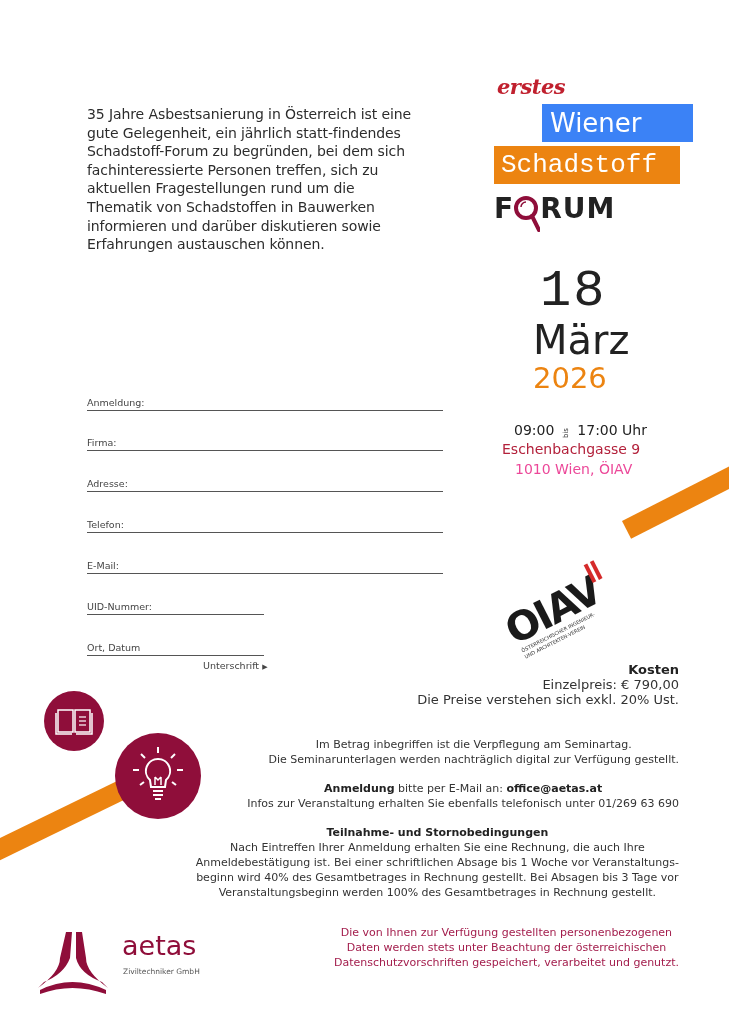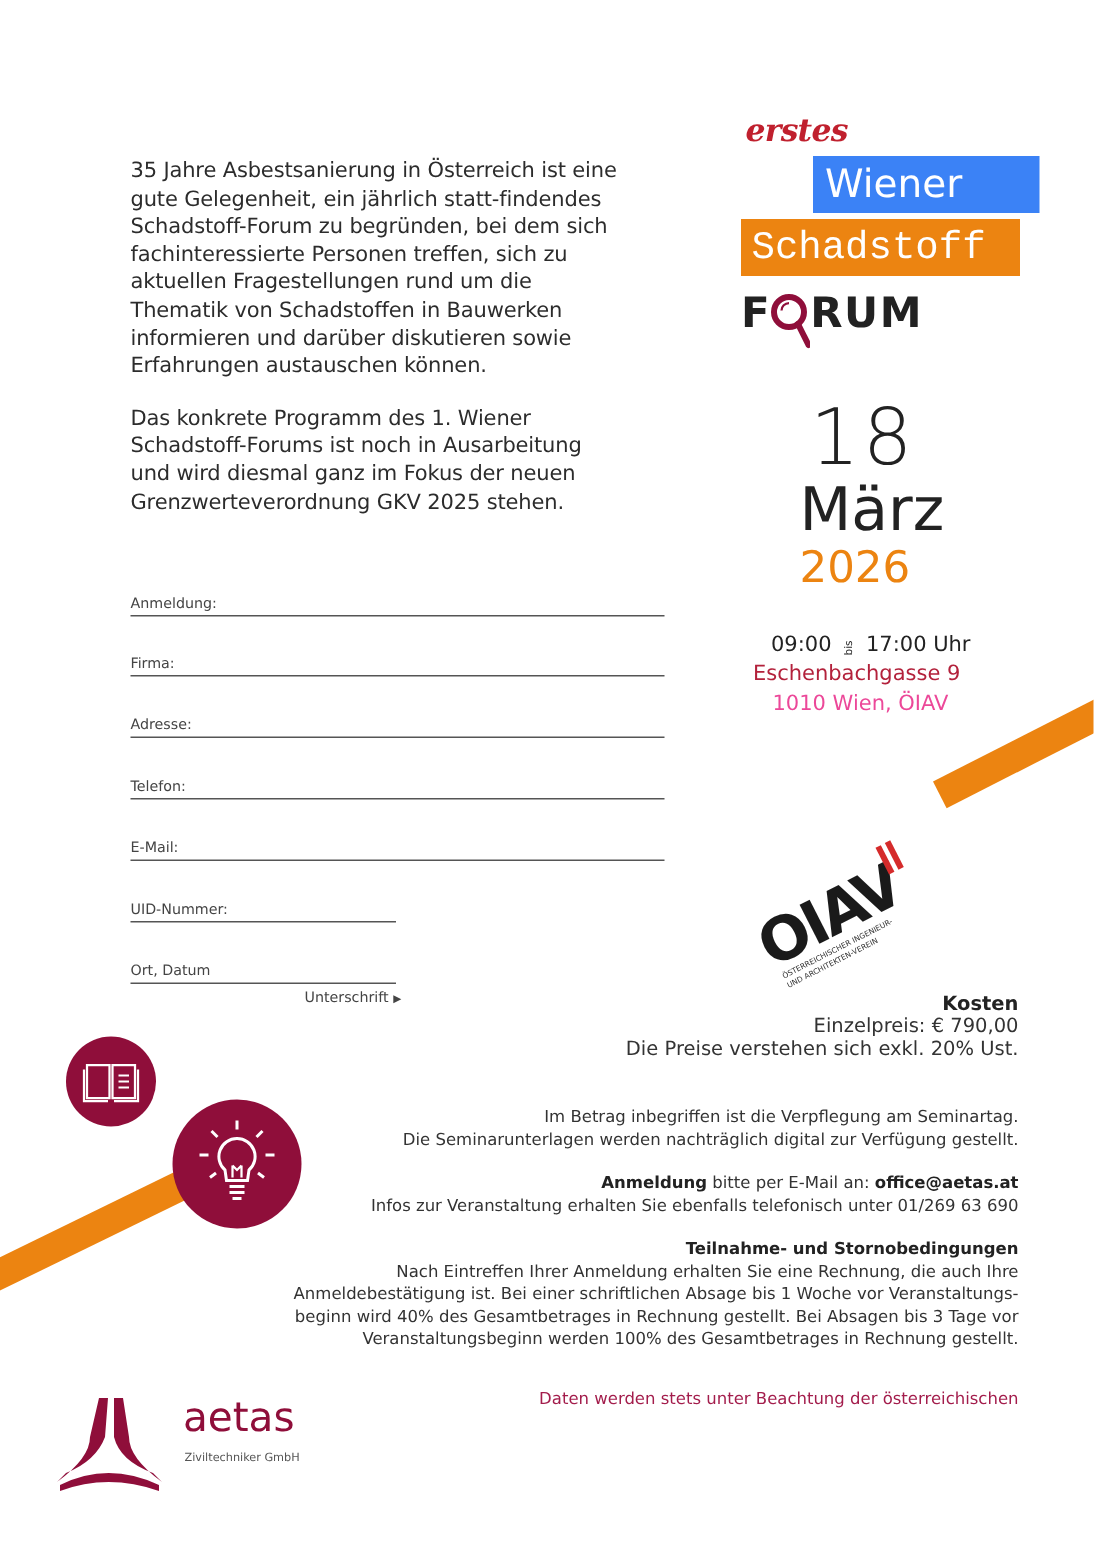--- a/index.html
+++ b/index.html
@@ -6,44 +6,43 @@
   body { width:729px; height:1030px; background:#ffffff; position:relative; overflow:hidden;
          font-family:"DejaVu Sans", sans-serif; color:#333333; }
   .abs { position:absolute; }
   .intro { left:87px; top:105px; width:330px; font-size:14px; line-height:18.6px; color:#2c2c2c; letter-spacing:-0.1px; }
   .intro p { margin:0 0 16px 0; }
   .erstes { left:497px; top:74px; font-family:"DejaVu Serif", serif; font-style:italic; font-size:21px; color:#c0202e; letter-spacing:-0.5px; font-weight:bold; }
   .wiener-box { left:494px; top:104px; width:151px; height:38px; background:#3b82f6; color:#fff; font-size:26px; line-height:38px; padding-left:8px; box-sizing:border-box;margin-left:48px; }
   .schad-box { left:494px; top:146px; width:186px; height:38px; background:#ec8411; color:#fff; font-size:26px; line-height:38px; padding-left:7px; box-sizing:border-box;font-family:Liberation Mono, monospace; }
   .forum { left:494px; top:192px; font-size:28px; font-weight:bold; color:#222; letter-spacing:1px; }
   .forum .o { position:relative; display:inline-block; width:26px; }
-  .date-day { left:540px; top:262px; font-size:52px; color:#222; font-weight:300; letter-spacing:2px; line-height:60px; }
+  .date-day { left:540px; top:262px; font-size:52px; color:#222; font-weight:300; letter-spacing:2px; line-height:60px;font-family:Liberation Mono, monospace; }
   .date-month { left:533px; top:316px; font-size:40px; color:#222; line-height:48px; }
   .date-year { left:533px; top:360px; font-size:29px; color:#ec8411; line-height:36px; }
   .time { left:514px; top:422px; font-size:14px; color:#222; }
   .time .bis { font-size:7px; display:inline-block; transform:rotate(-90deg); margin:0 2px; }
   .street { left:502px; top:441px; font-size:14px; color:#b3213b; }
   .city { left:515px; top:461px; font-size:14px; color:#ec4899; }
   .field { left:87px; font-size:9.5px; color:#444; border-bottom:1px solid #555; height:14px; line-height:14px; }
   .unterschrift { left:203px; top:660px; font-size:9.5px; color:#444; }
   .stripe { position:absolute; background:#ec8411; transform-origin:0 0; }
   .kosten { right:50px; top:662px; text-align:right; font-size:13px; line-height:15px; color:#333;margin-left:20px; }
-  .block { right:50px; text-align:right; font-size:11px; line-height:15px; color:#333; }
+  .block { right:50px; text-align:center; font-size:11px; line-height:15px; color:#333; }
   .privacy { color:#a31d4c; }
   b { color:#222; }
   .circle { position:absolute; border-radius:50%; background:#8f0e3a; }
   .aetas { left:122px; top:930px; font-size:27px; color:#8f0e3a; }
   .aetas-sub { left:123px; top:967px; font-size:7.5px; color:#555; }
 </style>
 </head>
 <body>
 
 <div class="abs intro">
   <p>35 Jahre Asbestsanierung in Österreich ist eine gute Gelegenheit, ein jährlich statt-findendes Schadstoff-Forum zu begründen, bei dem sich fachinteressierte Personen treffen, sich zu aktuellen Fragestellungen rund um die Thematik von Schadstoffen in Bauwerken informieren und darüber diskutieren sowie Erfahrungen austauschen können.</p>
-  <p>Das konkrete Programm des 1. Wiener Schadstoff-Forums ist noch in Ausarbeitung und wird diesmal ganz im Fokus der neuen Grenzwerteverordnung GKV 2025 stehen.</p>
 </div>
 
 <div class="abs erstes">erstes</div>
 <div class="abs wiener-box">Wiener</div>
 <div class="abs schad-box">Schadstoff</div>
 <div class="abs forum">
   <span>F</span><span class="o"><svg width="26" height="42" viewBox="0 0 26 42" style="position:absolute;left:0;top:2px">
         <circle cx="12" cy="14" r="10" fill="none" stroke="#8f0e3a" stroke-width="4"></circle>
         <path d="M7 13 a5 5 0 0 1 5 -5" fill="none" stroke="#8f0e3a" stroke-width="1.5"></path>
         <line x1="18" y1="22" x2="25" y2="36" stroke="#8f0e3a" stroke-width="4" stroke-linecap="round"></line>
@@ -128,21 +127,23 @@
 
 <div class="abs block" style="top:825px;">
   <div><b>Teilnahme- und Stornobedingungen</b></div>
   <div>Nach Eintreffen Ihrer Anmeldung erhalten Sie eine Rechnung, die auch Ihre</div>
   <div>Anmeldebestätigung ist. Bei einer schriftlichen Absage bis 1 Woche vor Veranstaltungs-</div>
   <div>beginn wird 40% des Gesamtbetrages in Rechnung gestellt. Bei Absagen bis 3 Tage vor</div>
   <div>Veranstaltungsbeginn werden 100% des Gesamtbetrages in Rechnung gestellt.</div>
 </div>
 
 <div class="abs block privacy" style="top:925px;">
+  <div>Die von Ihnen zur Verfügung gestellten personenbezogenen</div>
   <div>Daten werden stets unter Beachtung der österreichischen</div>
+  <div>Datenschutzvorschriften gespeichert, verarbeitet und genutzt.</div>
 </div>
 
 <div class="abs" style="left:36px;top:930px;width:74px;height:64px;">
   <svg width="74" height="64" viewBox="0 0 74 64">
     <path d="M30 2 L36 2 L34 28 Q28 44 8 52 L2 58 Q24 42 24 28 Z" fill="#8f0e3a"></path>
     <path d="M40 2 L46 2 L50 28 Q50 42 72 58 L66 52 Q44 44 40 28 Z" fill="#8f0e3a"></path>
     <path d="M4 60 Q36 44 70 60 L70 64 Q36 52 4 64 Z" fill="#8f0e3a"></path>
   </svg>
 </div>
 <div class="abs aetas">aetas</div>

